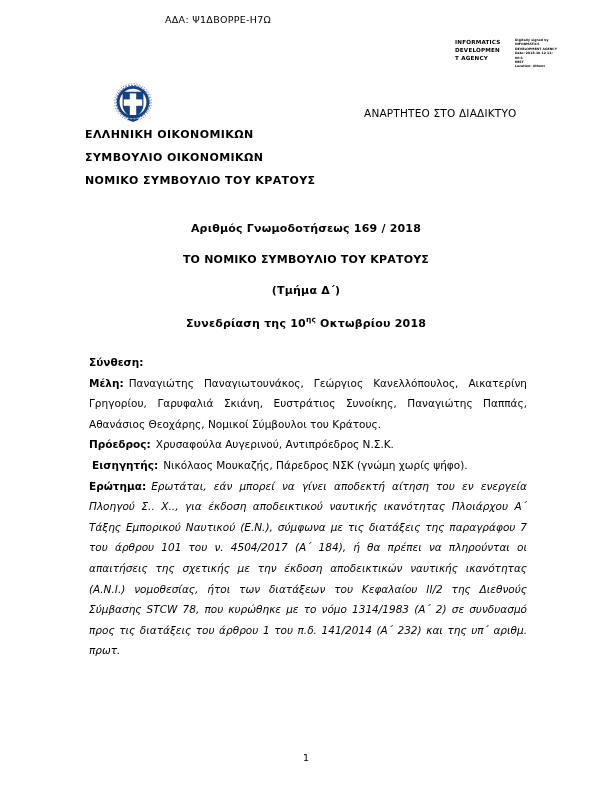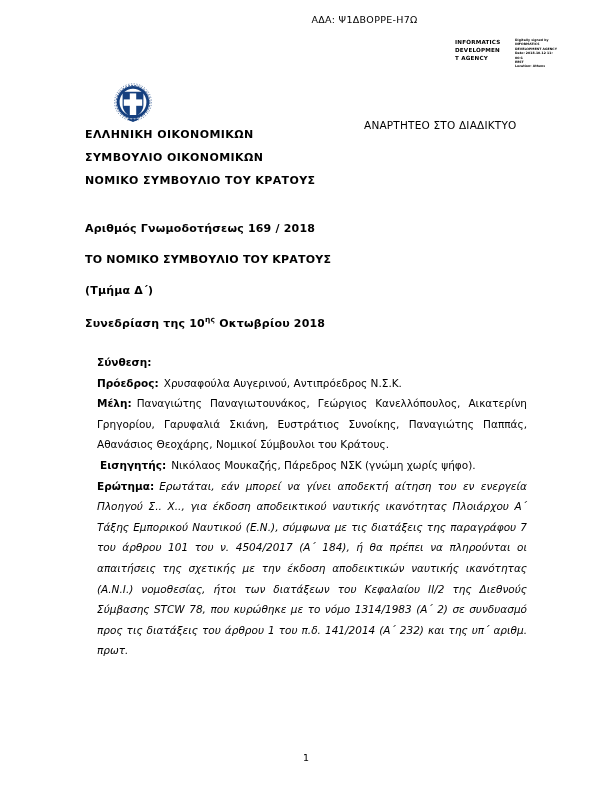--- a/index.html
+++ b/index.html
@@ -18,21 +18,20 @@
     background: #ffffff;
     overflow: hidden;
   }
 
   
   .ada-code {
     position: absolute;
     top: 14px;
     left: 0;
     width: 564px;
-    text-align: center;
     padding-left: 165px;
     box-sizing: border-box;
     font-size: 9.5px;
     letter-spacing: 0.3px;
     white-space: nowrap;
   }
 
   
   .sig-stamp {
     position: absolute;
@@ -73,21 +72,20 @@
   }
 
   
   .web-notice {
     position: absolute;
     left: 364px;
     top: 107px;
     font-size: 10.5px;
     letter-spacing: 0.2px;
     white-space: nowrap;
-    margin-top: 12px;
   }
 
   
   .ministry {
     position: absolute;
     left: 85px;
     top: 128px;
     width: 420px;
   }
   .ministry div {
@@ -97,21 +95,21 @@
     margin-bottom: 10px;
     white-space: nowrap;
   }
 
   
   .title-block {
     position: absolute;
     left: 85px;
     top: 222px;
     width: 442px;
-    text-align: left;
+    text-align: center;
   }
   .title-block .tline {
     font-weight: bold;
     font-size: 11px;
     letter-spacing: 0.2px;
     margin-bottom: 18px;
   }
   .title-block .tline:last-child { margin-bottom: 0; }
   .title-block sup {
     font-size: 7.5px;
@@ -123,21 +121,21 @@
     position: absolute;
     left: 85px;
     top: 352px;
     width: 442px;
   }
   .para {
     font-size: 10.5px;
     line-height: 20.6px;
     text-align: justify;
     text-justify: inter-word;
-    margin: 0 0 0 12px;
+    margin: 0 0 0 4px;
   }
   .b { font-weight: bold; }
   .ital { font-style: italic; }
   .para .sp { display: inline-block; width: 5px; }
   .indent-sm { padding-left: 3px; }
 
   
   .page-number {
     position: absolute;
     left: 0;
@@ -205,25 +203,25 @@
     <div class="tline"><span>Συνεδρίαση της 10</span><sup>ης</sup><span> Οκτωβρίου 2018</span></div>
   </div>
 
   <div class="body-block">
 
     <p class="para">
       <span class="b">Σύνθεση:</span>
     </p>
 
     <p class="para">
+      <span class="b">Μέλη:</span><span class="sp"></span><span>Παναγιώτης Παναγιωτουνάκος, Γεώργιος Κανελλόπουλος, Αικατερίνη Γρηγορίου, Γαρυφαλιά Σκιάνη, Ευστράτιος Συνοίκης, Παναγιώτης Παππάς, Αθανάσιος Θεοχάρης, Νομικοί Σύμβουλοι του Κράτους.</span>
+    </p>
+
+    <p class="para">
       <span class="b">Πρόεδρος:</span><span class="sp"></span><span>Χρυσαφούλα Αυγερινού,  Αντιπρόεδρος Ν.Σ.Κ.</span>
-    </p>
-
-    <p class="para">
-      <span class="b">Μέλη:</span><span class="sp"></span><span>Παναγιώτης Παναγιωτουνάκος, Γεώργιος Κανελλόπουλος, Αικατερίνη Γρηγορίου, Γαρυφαλιά Σκιάνη, Ευστράτιος Συνοίκης, Παναγιώτης Παππάς, Αθανάσιος Θεοχάρης, Νομικοί Σύμβουλοι του Κράτους.</span>
     </p>
 
     <p class="para indent-sm">
       <span class="b">Εισηγητής:</span><span class="sp"></span><span>Νικόλαος Μουκαζής, Πάρεδρος ΝΣΚ (γνώμη χωρίς ψήφο).</span>
     </p>
 
 
     <p class="para">
       <span class="b">Ερώτημα:</span><span class="sp"></span><span class="ital">Ερωτάται, εάν μπορεί να γίνει αποδεκτή αίτηση του εν ενεργεία Πλοηγού Σ.. Χ.., για έκδοση αποδεικτικού ναυτικής ικανότητας Πλοιάρχου Α΄ Τάξης Εμπορικού Ναυτικού (Ε.Ν.), σύμφωνα με τις διατάξεις της παραγράφου 7 του άρθρου 101 του ν. 4504/2017 (Α΄ 184), ή θα πρέπει να πληρούνται οι απαιτήσεις  της σχετικής με την έκδοση αποδεικτικών ναυτικής ικανότητας (Α.Ν.Ι.) νομοθεσίας, ήτοι των διατάξεων του Κεφαλαίου ΙΙ/2 της Διεθνούς Σύμβασης STCW 78, που κυρώθηκε με το νόμο 1314/1983 (Α΄ 2) σε συνδυασμό προς τις διατάξεις του άρθρου 1 του π.δ. 141/2014 (Α΄ 232) και της υπ΄ αριθμ. πρωτ.</span>
     </p>

